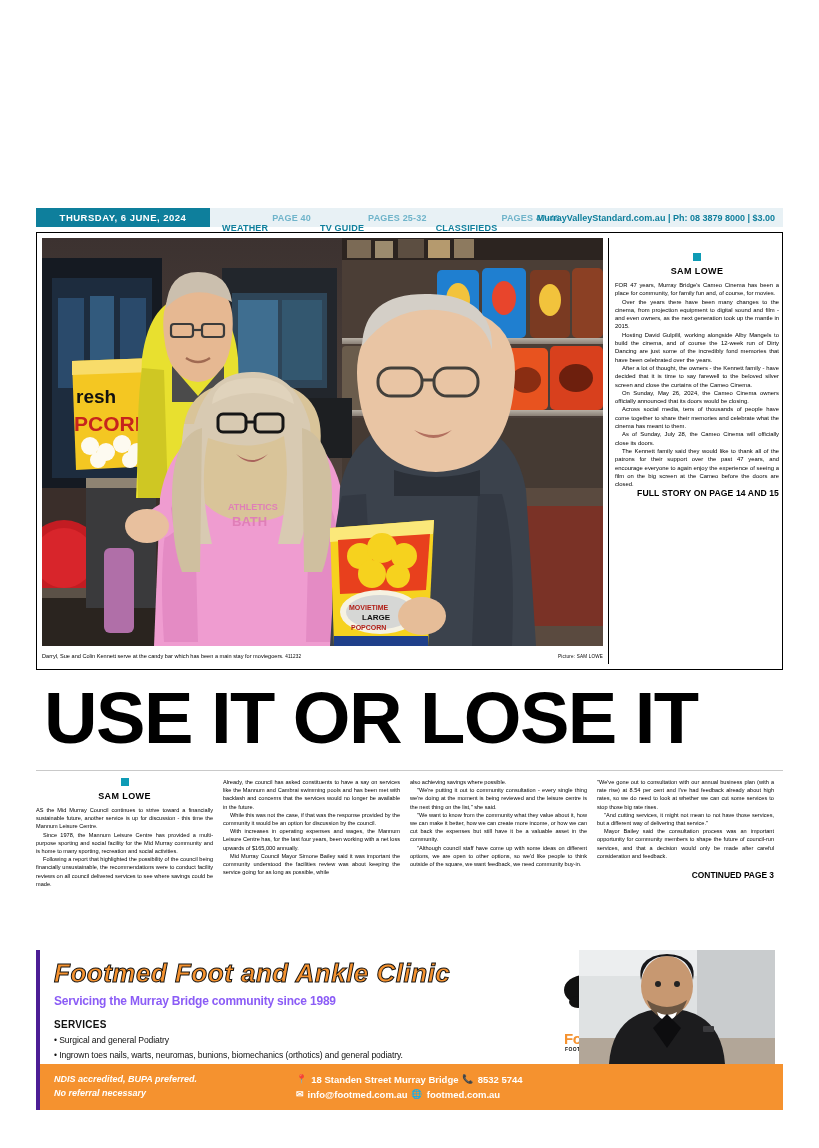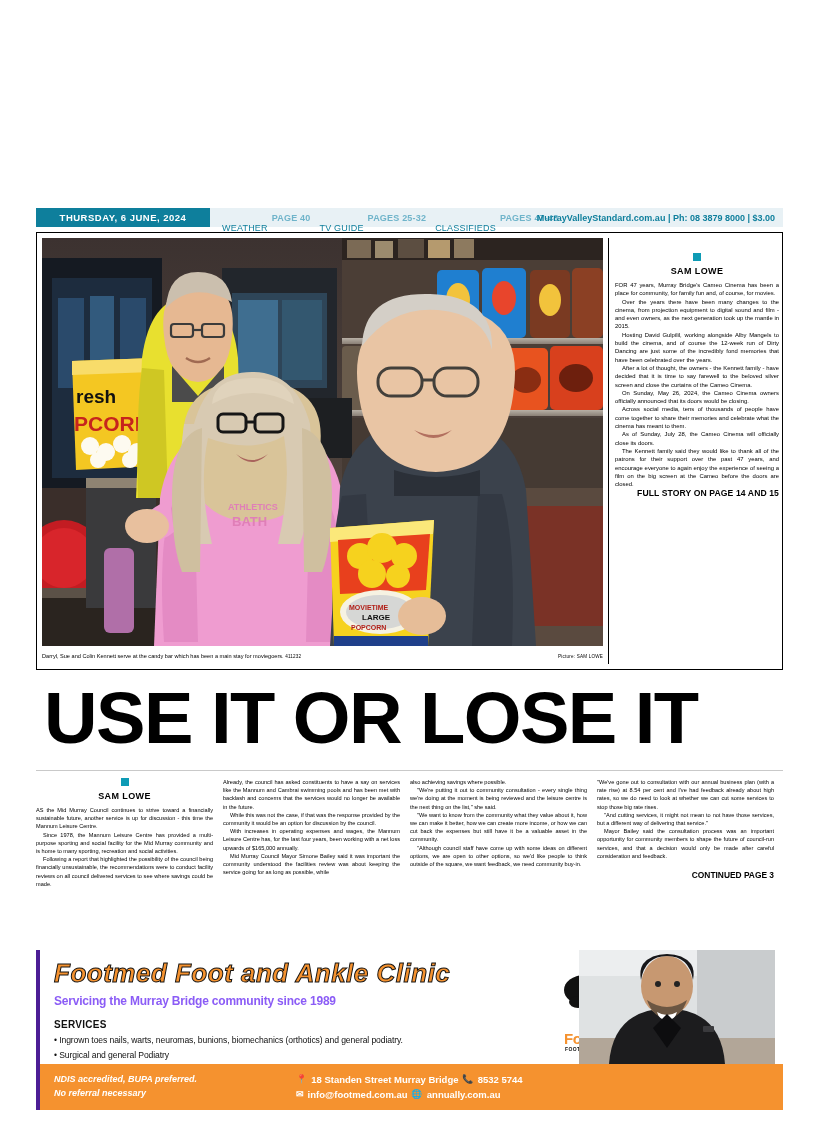--- a/index.html
+++ b/index.html
@@ -95,21 +95,21 @@
     position: absolute;
     left: 186px;
     top: 0;
     height: 19px;
     display: flex;
     align-items: center;
     gap: 4px;
     font-size: 9px;
     white-space: nowrap;
   }
-  .il-strong { color: #0e7f9c; font-weight: normal; letter-spacing: 0.2px; margin-top: 20px; }
+  .il-strong { color: #0e7f9c; font-weight: bold; letter-spacing: 0.2px; margin-top: 20px; }
   .il-light  { color: #6fb4ca; font-weight: bold; letter-spacing: 0.2px; margin-right: 5px;}
   .infobar-right {
     position: absolute;
     right: 8px;
     top: 0;
     height: 19px;
     display: flex;
     align-items: center;
     color: #0e7f9c;
     font-size: 9px;
@@ -614,22 +614,22 @@
       <p>Mayor Bailey said the consultation process was an important opportunity for community members to shape the future of council-run services, and that a decision would only be made after careful consideration and feedback.</p>
       <div class="cont">CONTINUED PAGE 3</div>
     </div>
   </div>
 
   <div class="ad">
     <div class="ad-left">
       <div class="ad-title">Footmed Foot and Ankle Clinic</div>
       <div class="ad-sub">Servicing the Murray Bridge community since 1989</div>
       <div class="ad-services-h">SERVICES</div>
+      <div class="ad-li">• Surgical and general Podiatry</div>
       <div class="ad-li">• Ingrown toes nails, warts, neuromas, bunions,  biomechanics (orthotics) and general podiatry.</div>
-      <div class="ad-li">• Surgical and general Podiatry</div>
     </div>
 
     <div class="ad-logo">
       <svg width="130" height="56" viewBox="0 0 130 56">
         <ellipse cx="24" cy="18" rx="20" ry="15" fill="#111"></ellipse>
         <ellipse cx="18" cy="30" rx="9" ry="6" fill="#111"></ellipse>
         <ellipse cx="52" cy="26" rx="10" ry="8" fill="#111"></ellipse>
         <rect x="60" y="38" width="17" height="16" rx="5" fill="#111"></rect>
         <ellipse cx="88" cy="50" rx="9" ry="7" fill="#111"></ellipse>
         <ellipse cx="100" cy="8" rx="15" ry="12" fill="#f8b97a"></ellipse>
@@ -670,19 +670,19 @@
         <div class="ln">
           <span class="gl">📍</span>
           <span>18 Standen Street Murray Bridge</span>
           <span class="gl">📞</span>
           <span>8532 5744</span>
         </div>
         <div class="ln">
           <span class="gl">✉</span>
           <span>info@footmed.com.au</span>
           <span class="gl">🌐</span>
-          <span>annually.com.au</span>
+          <span>footmed.com.au</span>
         </div>
       </div>
     </div>
   </div>
 
 </div>
 
 </body></html>

